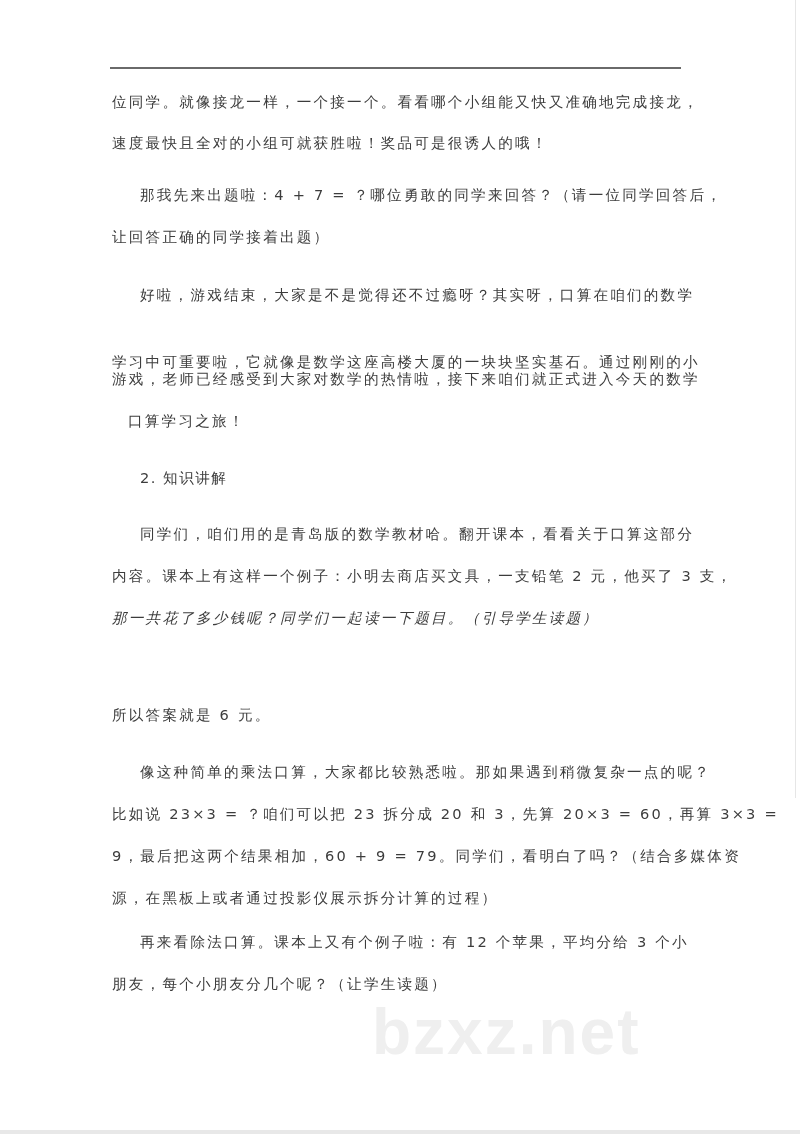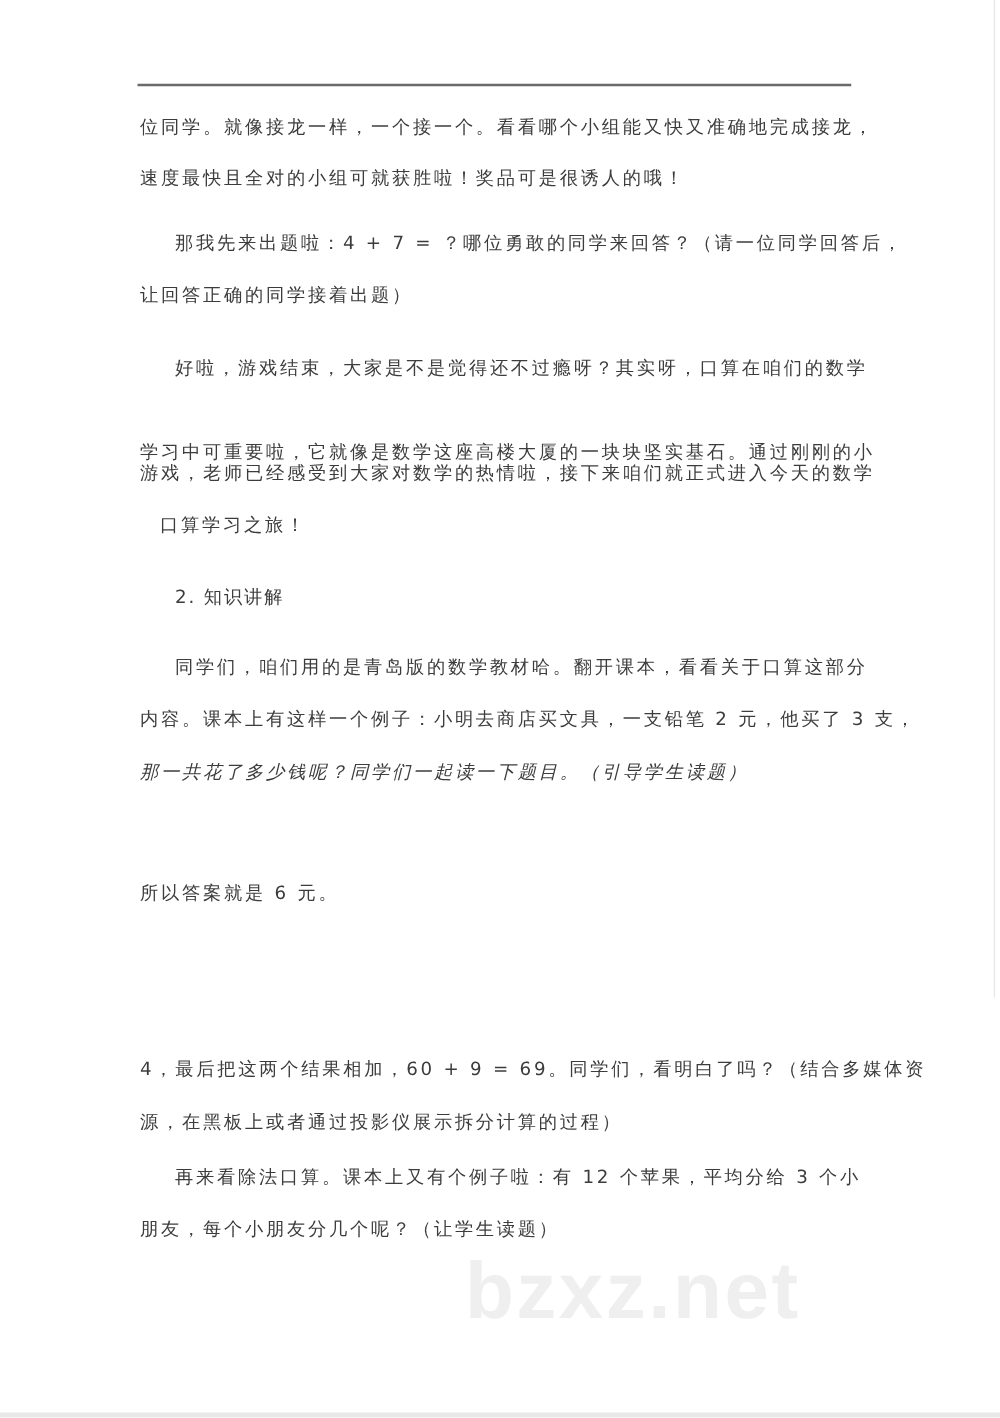--- a/index.html
+++ b/index.html
@@ -64,21 +64,23 @@
   <div class="line" style="top:411px;margin-left:16px;">口算学习之旅！</div>
 
   <div class="line heading" style="top:468px;">2. 知识讲解</div>
 
   <div class="line indent" style="top:524px;">同学们，咱们用的是青岛版的数学教材哈。翻开课本，看看关于口算这部分</div>
   <div class="line" style="top:566px;">内容。课本上有这样一个例子：小明去商店买文具，一支铅笔 2 元，他买了 3 支，</div>
   <div class="line" style="top:608px;font-style:italic;">那一共花了多少钱呢？同学们一起读一下题目。（引导学生读题）</div>
 
   <div class="line" style="top:705px;text-align:right;">所以答案就是 6 元。</div>
 
-  <div class="line" style="top:846px;">4，最后把这两个结果相加，60 + 9 = 69。同学们，看明白了吗？（结合多媒体资</div>
+  <div class="line indent" style="top:762px;">像这种简单的乘法口算，大家都比较熟悉啦。那如果遇到稍微复杂一点的呢？</div>
+  <div class="line" style="top:804px;">比如说 23×3 = ？咱们可以把 23 拆分成 20 和 3，先算 20×3 = 60，再算 3×3 =</div>
+  <div class="line" style="top:846px;">9，最后把这两个结果相加，60 + 9 = 79。同学们，看明白了吗？（结合多媒体资</div>
   <div class="line" style="top:888px;text-align:center;">源，在黑板上或者通过投影仪展示拆分计算的过程）</div>
 
   <div class="line indent" style="top:932px;">再来看除法口算。课本上又有个例子啦：有 12 个苹果，平均分给 3 个小</div>
   <div class="line" style="top:974px;">朋友，每个小朋友分几个呢？（让学生读题）</div>
 
   <div class="watermark">bzxz.net</div>
 </div>
 <div class="bottom-strip"></div>
 
 </body></html>

